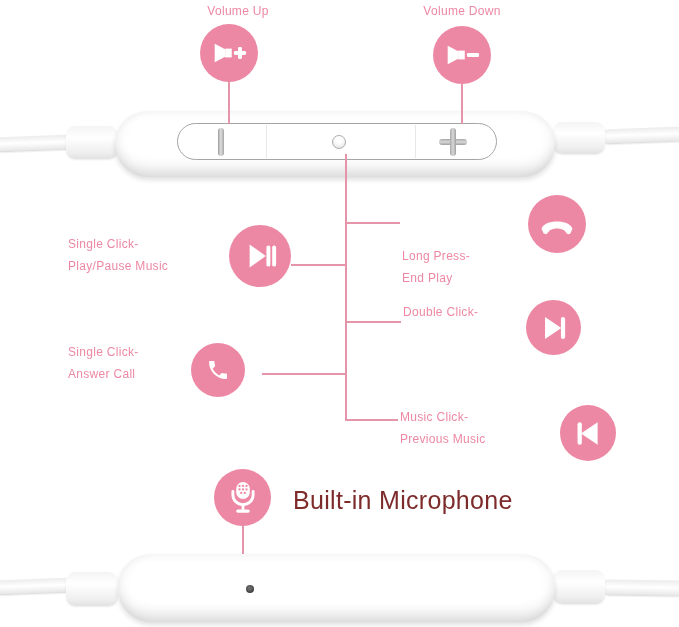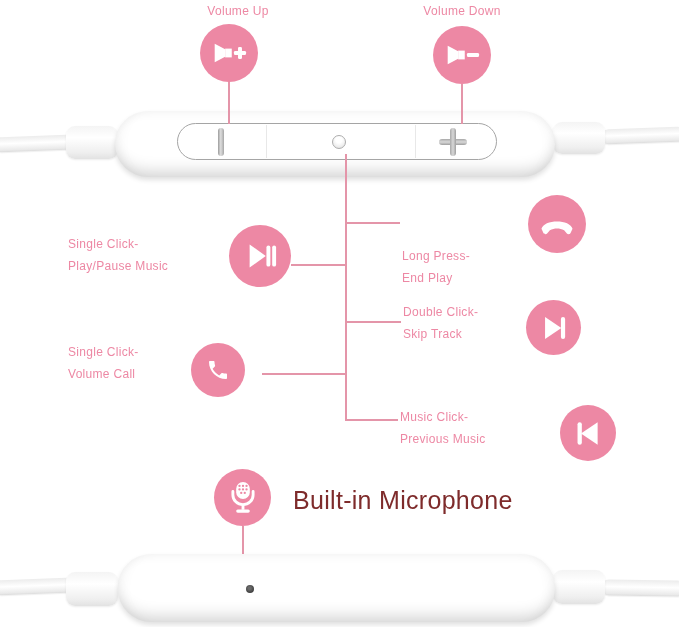--- a/index.html
+++ b/index.html
@@ -136,25 +136,24 @@
   <div class="ptext" style="left:68px;top:233px;">
     <span>Single Click-</span>
     <span>Play/Pause Music</span>
   </div>
   <div class="ptext" style="left:402px;top:221px;margin-top:24px;">
     <span>Long Press-</span>
     <span>End Play</span>
   </div>
   <div class="ptext" style="left:403px;top:301px;">
     <span>Double Click-</span>
-    <span>Skip Track</span>
   </div>
   <div class="ptext" style="left:68px;top:341px;">
     <span>Single Click-</span>
-    <span>Volume Call</span>
+    <span>Answer Call</span>
   </div>
   <div class="ptext" style="left:400px;top:406px;">
     <span>Music Click-</span>
     <span>Previous Music</span>
   </div>
 
   <div class="mic-label" style="left:293px;top:486px;">Built-in Microphone</div>
 
   <div class="cable" style="left:-6px;top:579px;width:80px;height:15px;transform:rotate(-2deg);"></div>
   <div class="cable" style="left:601px;top:580px;width:84px;height:16px;transform:rotate(1deg);"></div>

